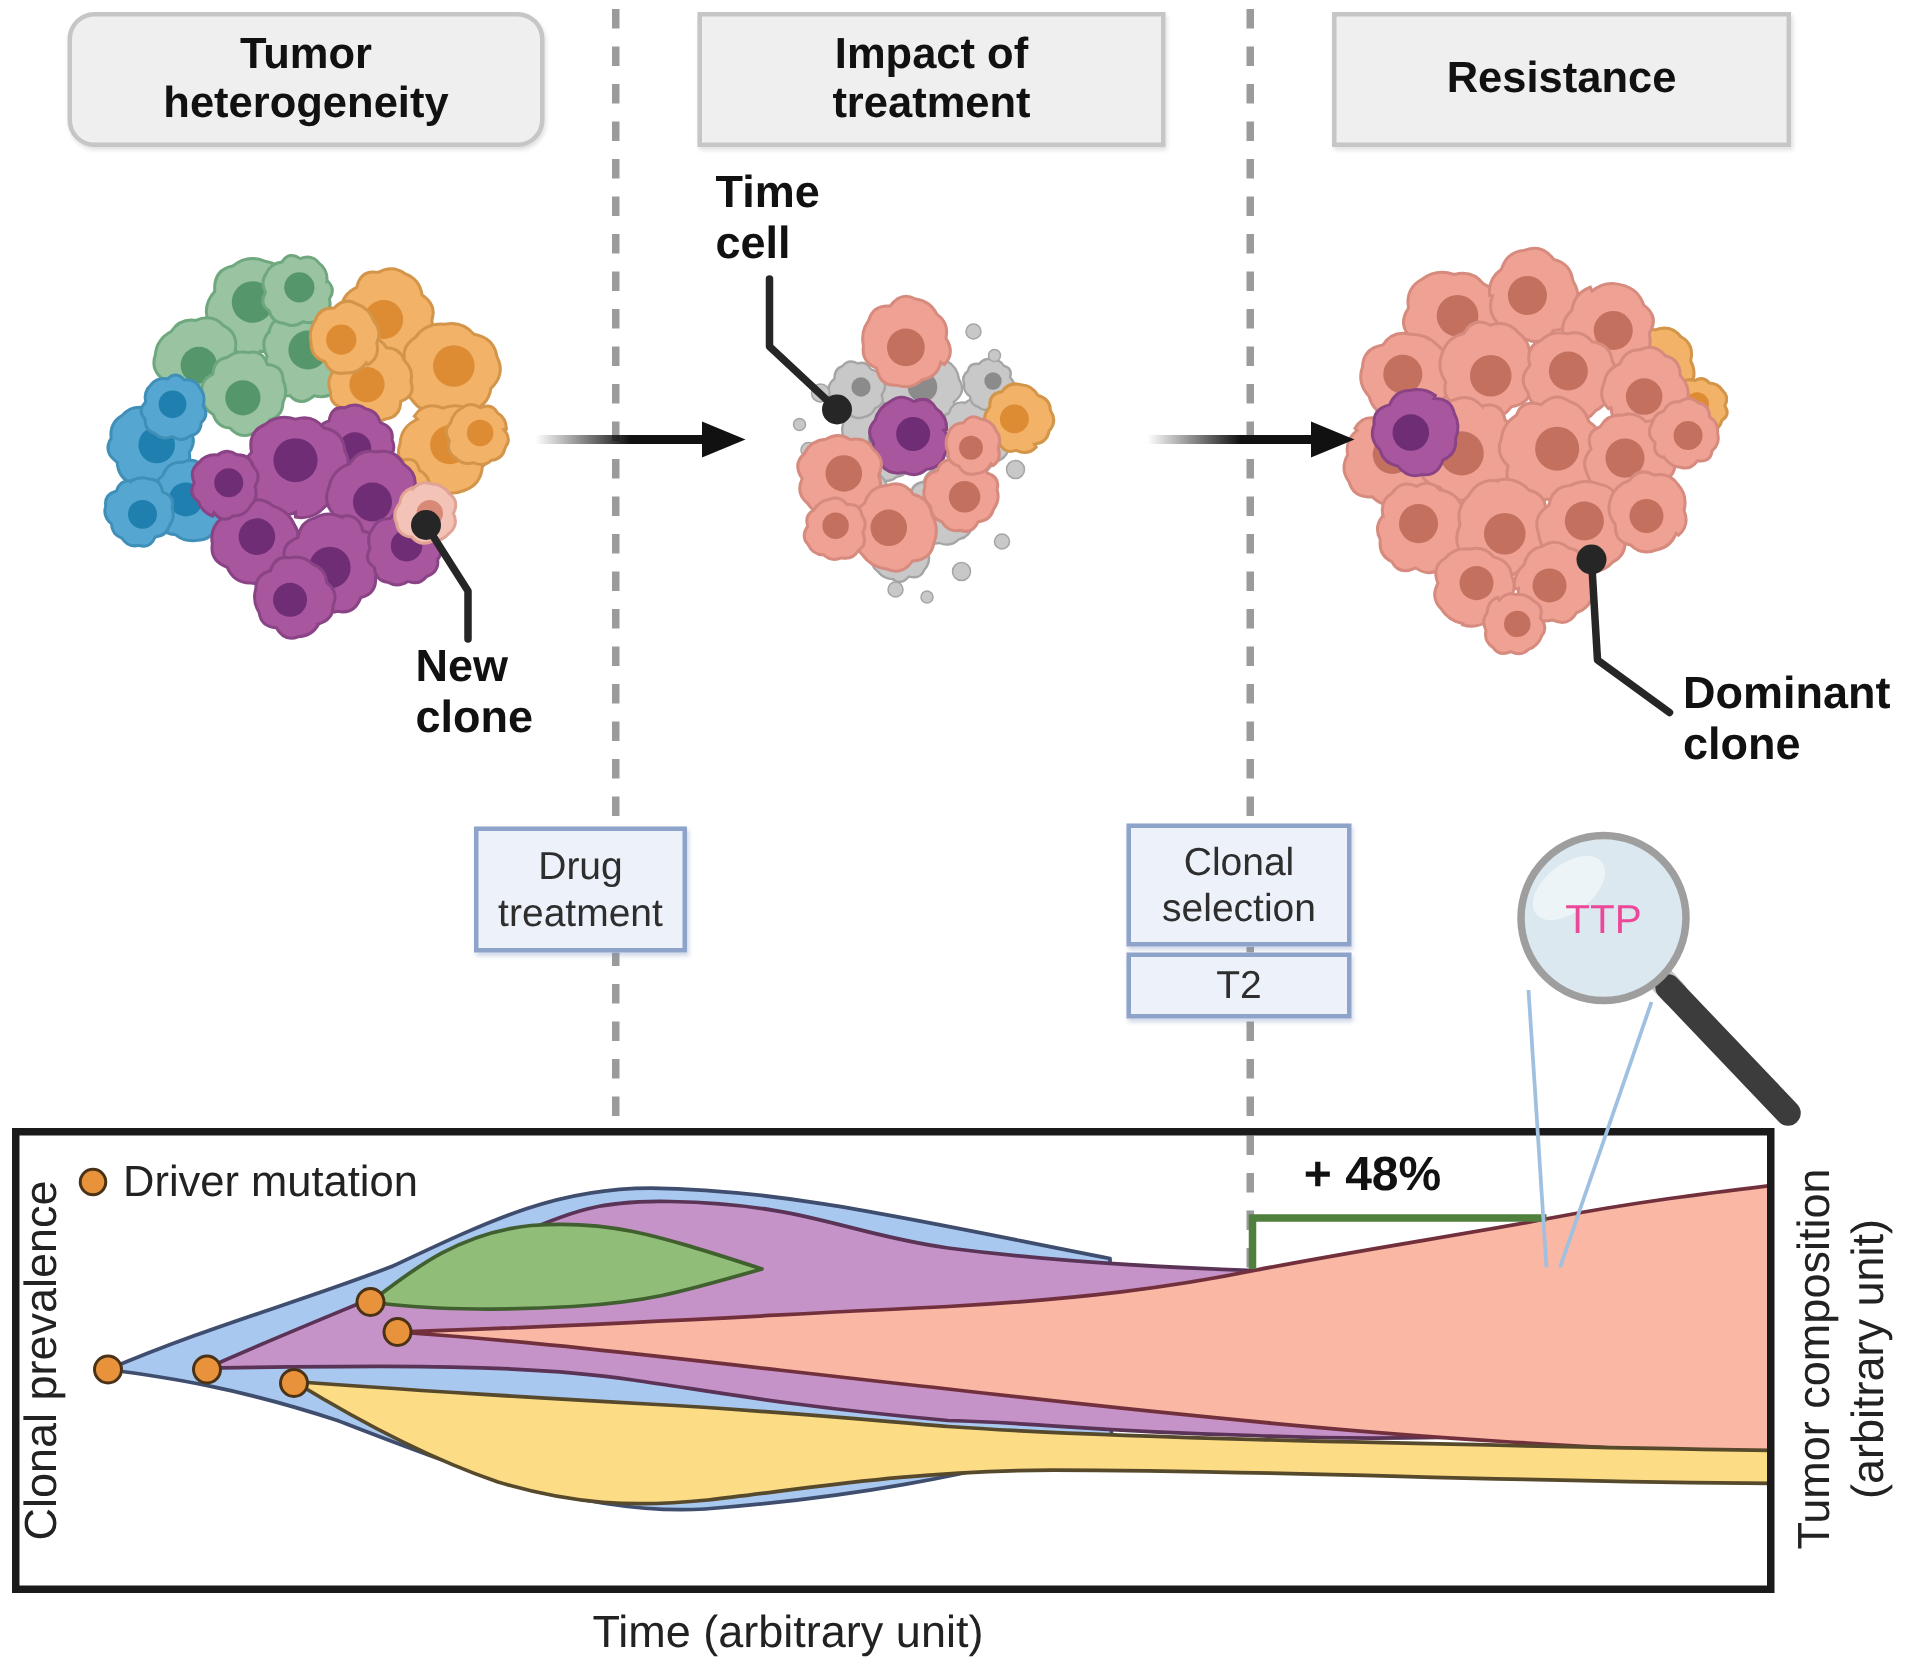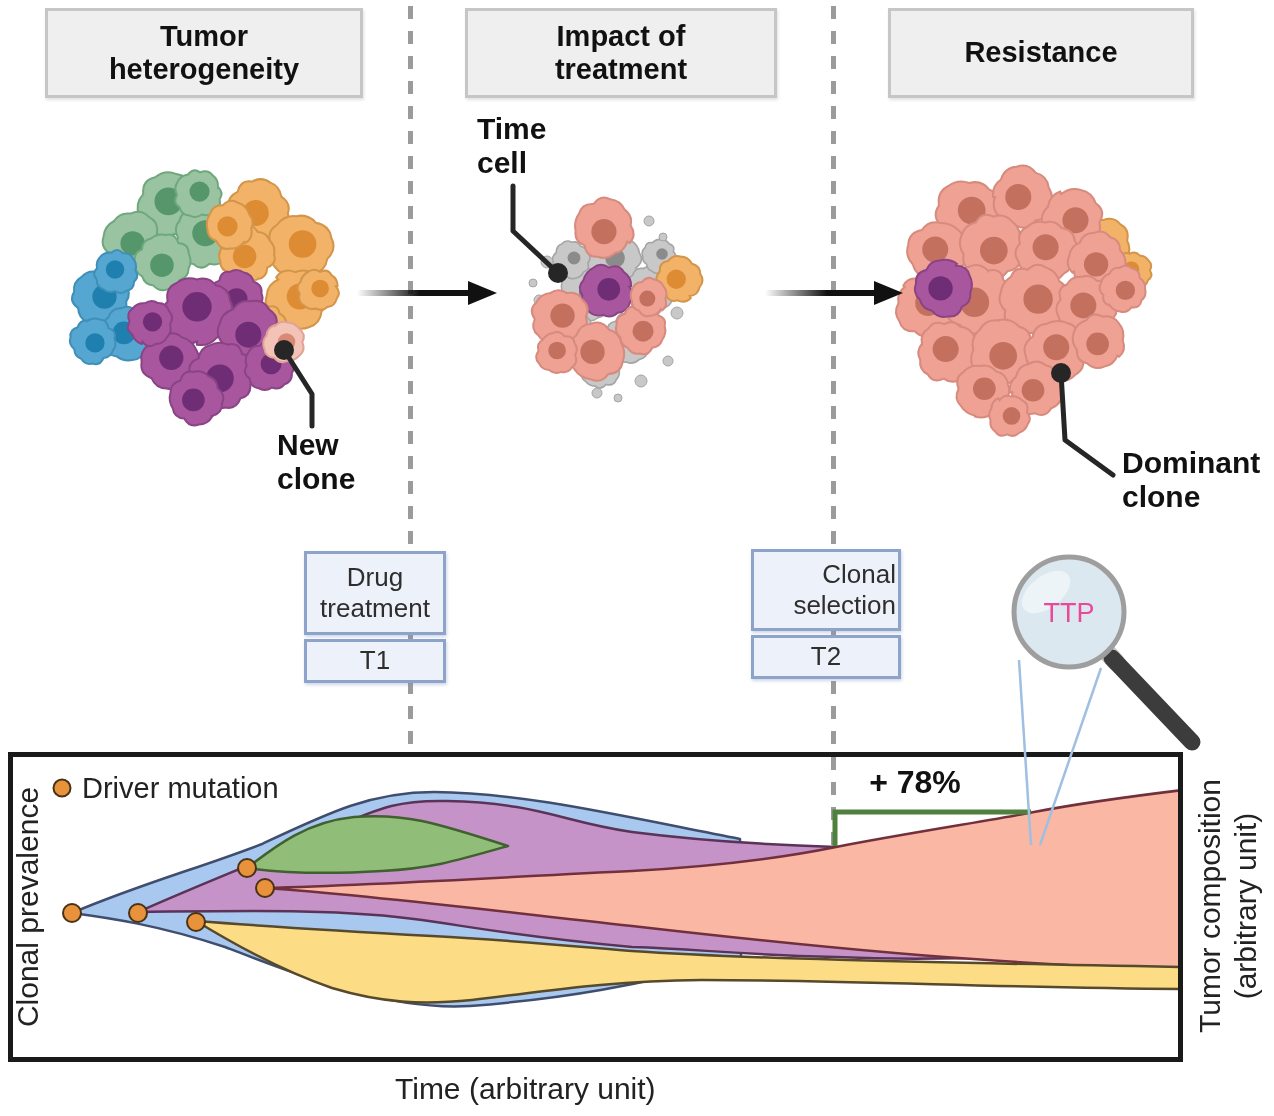--- a/index.html
+++ b/index.html
@@ -224,51 +224,50 @@
       <g>
         <line x1="1019" y1="660" x2="1031" y2="845" stroke="#9fc0e0" stroke-width="2.5"></line>
         <line x1="1101" y1="668" x2="1040" y2="845" stroke="#9fc0e0" stroke-width="2.5"></line>
         <line x1="1101" y1="646" x2="1116" y2="662" stroke="#c6c6c6" stroke-width="18" stroke-linecap="round"></line>
         <line x1="1112" y1="658" x2="1192" y2="742" stroke="#3c3c3c" stroke-width="17" stroke-linecap="round"></line>
         <circle cx="1069" cy="612" r="55" fill="#dbe8ef" stroke="#9e9e9e" stroke-width="5"></circle>
         <ellipse cx="1046" cy="592" rx="28" ry="16" fill="#ffffff" opacity="0.5" transform="rotate(-38 1046 592)"></ellipse>
       </g>
     </svg>
 
-  <div class="abs hdr" style="left:45px;top:8px;width:312px;height:84px;">
+  <div class="abs hdr" style="left:45px;top:8px;width:312px;height:84px;border-radius:18px;">
     <div style="width:230px;">Tumor heterogeneity</div>
   </div>
   <div class="abs hdr" style="left:888px;top:8px;width:300px;height:84px;">
     <div style="width:260px;">Resistance</div>
   </div>
   <div class="abs hdr" style="left:465px;top:8px;width:306px;height:84px;">
     <div style="width:160px;">Impact of treatment</div>
   </div>
 
   <div class="abs ptr-label" style="left:477px;top:112px;width:84px;">Time cell</div>
   <div class="abs ptr-label" style="left:1122px;top:446px;width:140px;">Dominant clone</div>
   <div class="abs ptr-label" style="left:277px;top:428px;width:86px;">New clone</div>
 
-  <div class="abs tbox" style="left:304px;top:551px;width:142px;">
+  <div class="abs tbox" style="left:316px;top:551px;width:142px;">
     <div class="tcell" style="height:78px;">
       <div style="width:132px;">Drug treatment</div>
     </div>
-    <div class="tcell" style="height:38px;">T1</div>
   </div>
   <div class="abs tbox" style="left:751px;top:549px;width:150px;">
-    <div class="tcell" style="height:76px;text-align:right;">
+    <div class="tcell" style="height:76px;">
       <div style="width:140px;">Clonal selection</div>
     </div>
     <div class="tcell" style="height:38px;">T2</div>
   </div>
 
   <div class="abs ttp" style="left:1029px;top:598px;width:80px;">TTP</div>
 
   <div class="abs legend-text" style="left:82px;top:772px;">Driver mutation</div>
-  <div class="abs plus20" style="left:845px;top:764px;width:140px;">+ 78%</div>
+  <div class="abs plus20" style="left:845px;top:764px;width:140px;">+ 48%</div>
   <div class="abs axis rot" style="left:-122px;top:887px;width:300px;height:40px;line-height:40px;">Clonal prevalence</div>
   <div class="abs axis" style="left:395px;top:1072px;width:400px;">Time (arbitrary unit)</div>
   <div class="abs axis rot" style="left:1064px;top:869px;width:330px;height:74px;line-height:36px;">
     <div>Tumor composition</div>
     <div>(arbitrary unit)</div>
   </div>
 
 </div>
 
 </body></html>

